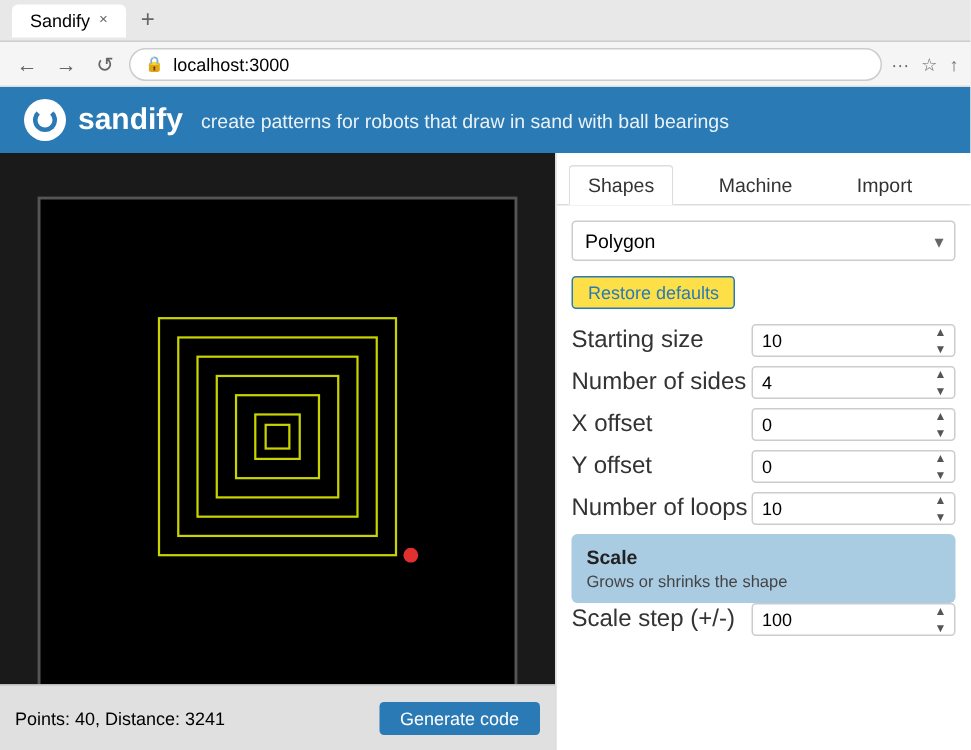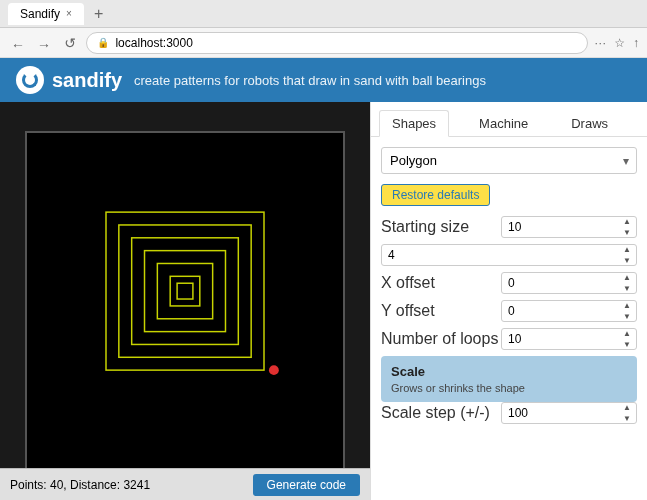--- a/index.html
+++ b/index.html
@@ -116,21 +116,21 @@
       position: absolute;
       bottom: 0;
       left: 0;
       right: 0;
       background: #e0e0e0;
       display: flex;
       align-items: center;
       justify-content: space-between;
       padding: 4px 10px;
       font-size: 12px;
-      height: 32px;
+      height: 44px;
       border-top: 1px solid #bbb;
     }
     .generate-btn {
       background: #2a7ab5;
       color: white;
       border: none;
       padding: 4px 14px;
       border-radius: 3px;
       cursor: pointer;
       font-size: 12px;
@@ -350,21 +350,21 @@
   <div class="right-panel">
 
     <div class="tabs">
       <div class="tab active">
         <span>Shapes</span>
       </div>
       <div class="tab">
         <span>Machine</span>
       </div>
       <div class="tab">
-        <span>Draws</span>
+        <span>Import</span>
       </div>
       <div class="tab">
         <span>About</span>
       </div>
     </div>
 
     <div class="panel-content">
 
       
       <div class="shape-select-wrap">
@@ -388,20 +388,21 @@
           <input class="form-input" type="text" value="10" style="">
           <div class="spinner-btns">
             <button class="spin-up">▲</button>
             <button class="spin-down">▼</button>
           </div>
         </div>
       </div>
 
       
       <div class="form-row">
+        <span class="form-label">Number of sides</span>
         <div class="form-input-wrap">
           <input class="form-input" type="text" value="4" style="">
           <div class="spinner-btns">
             <button class="spin-up">▲</button>
             <button class="spin-down">▼</button>
           </div>
         </div>
       </div>
 
       

